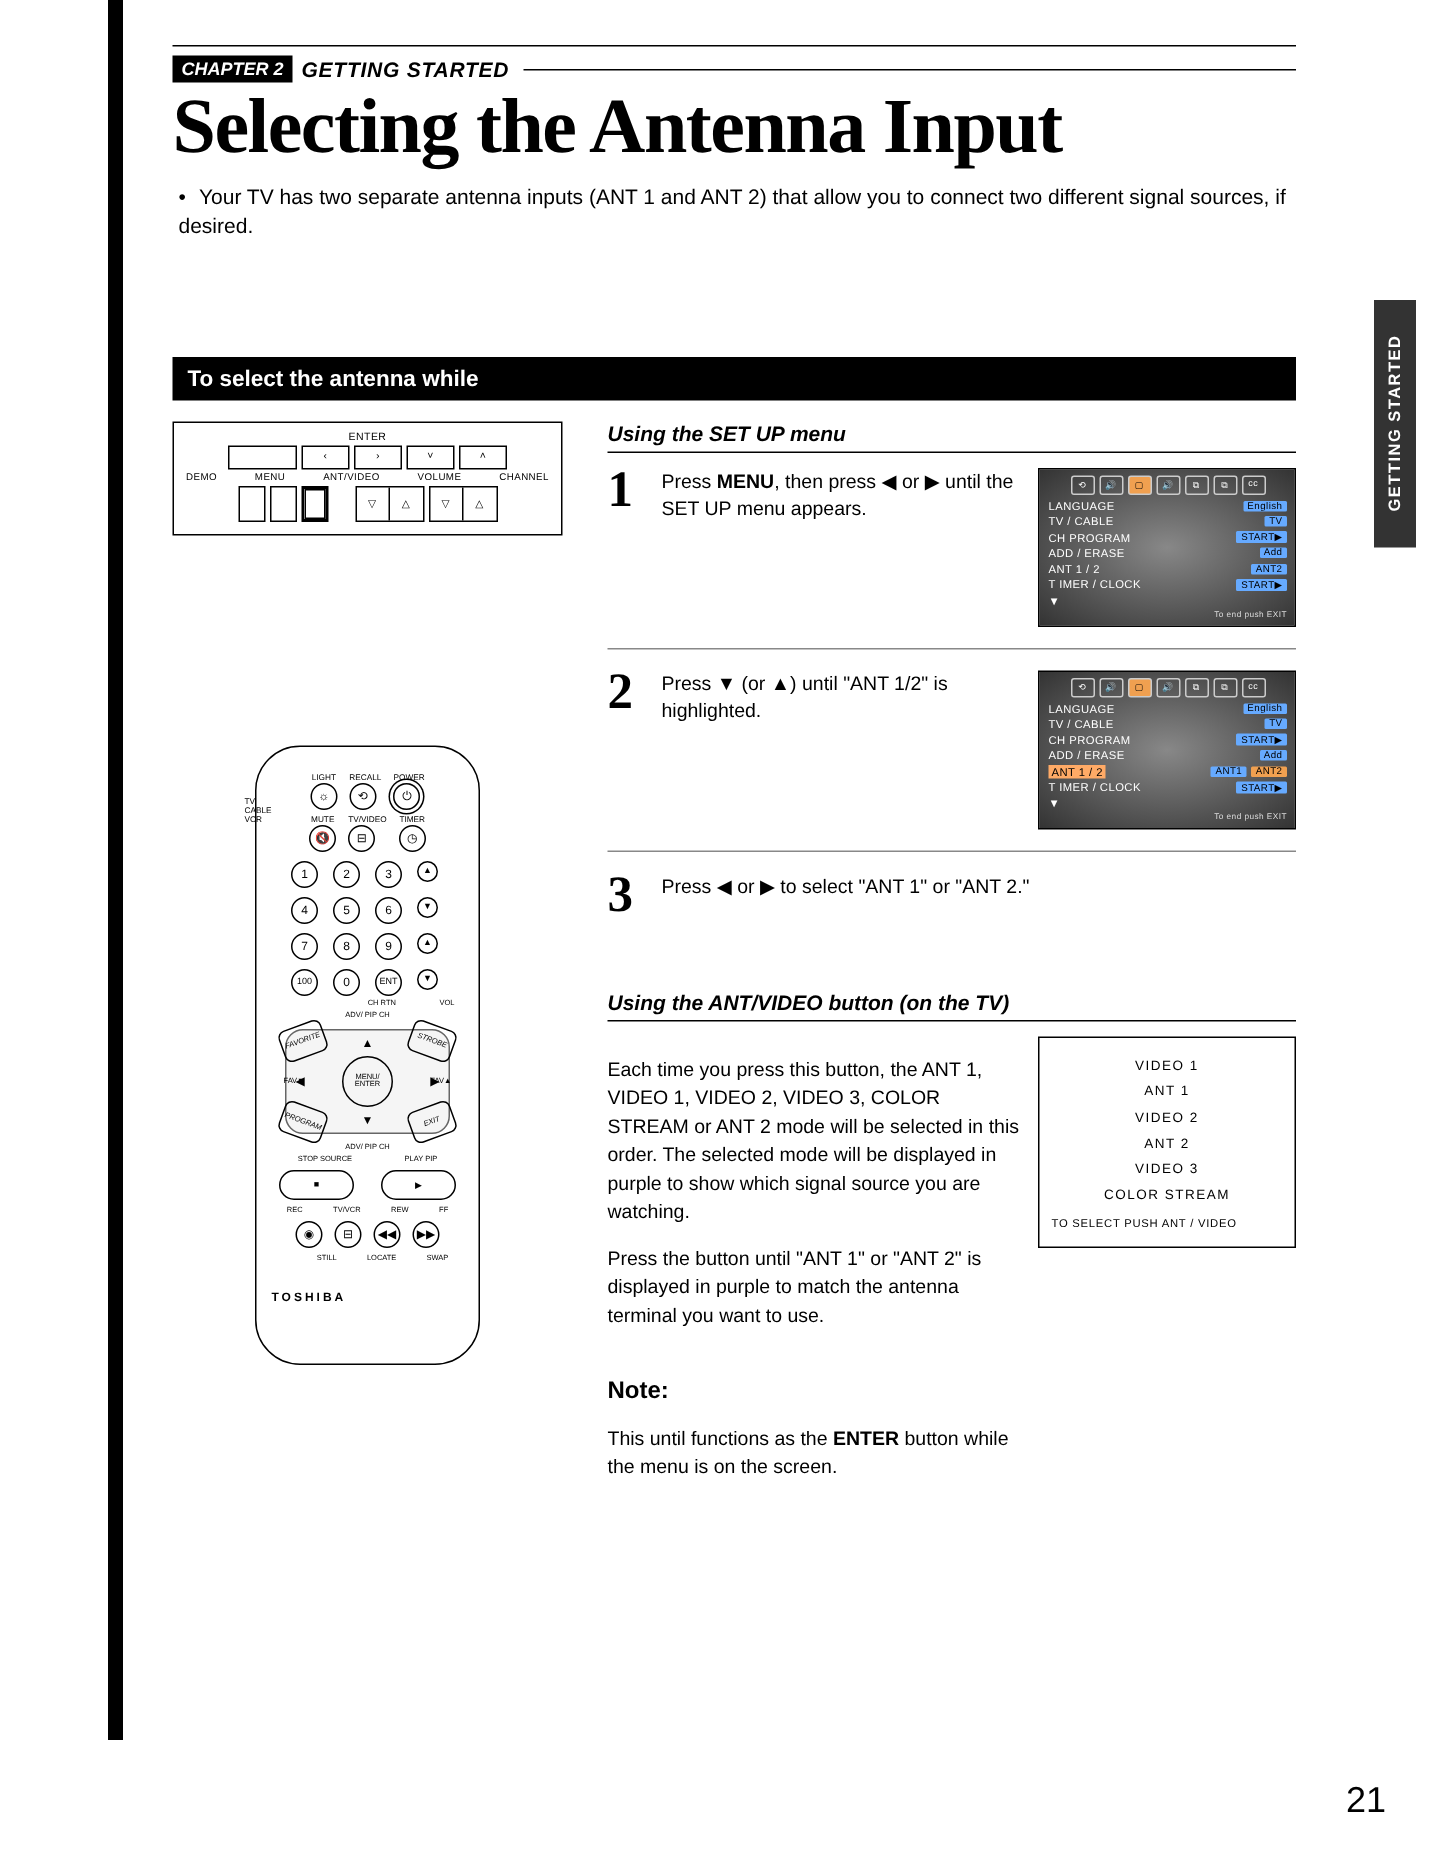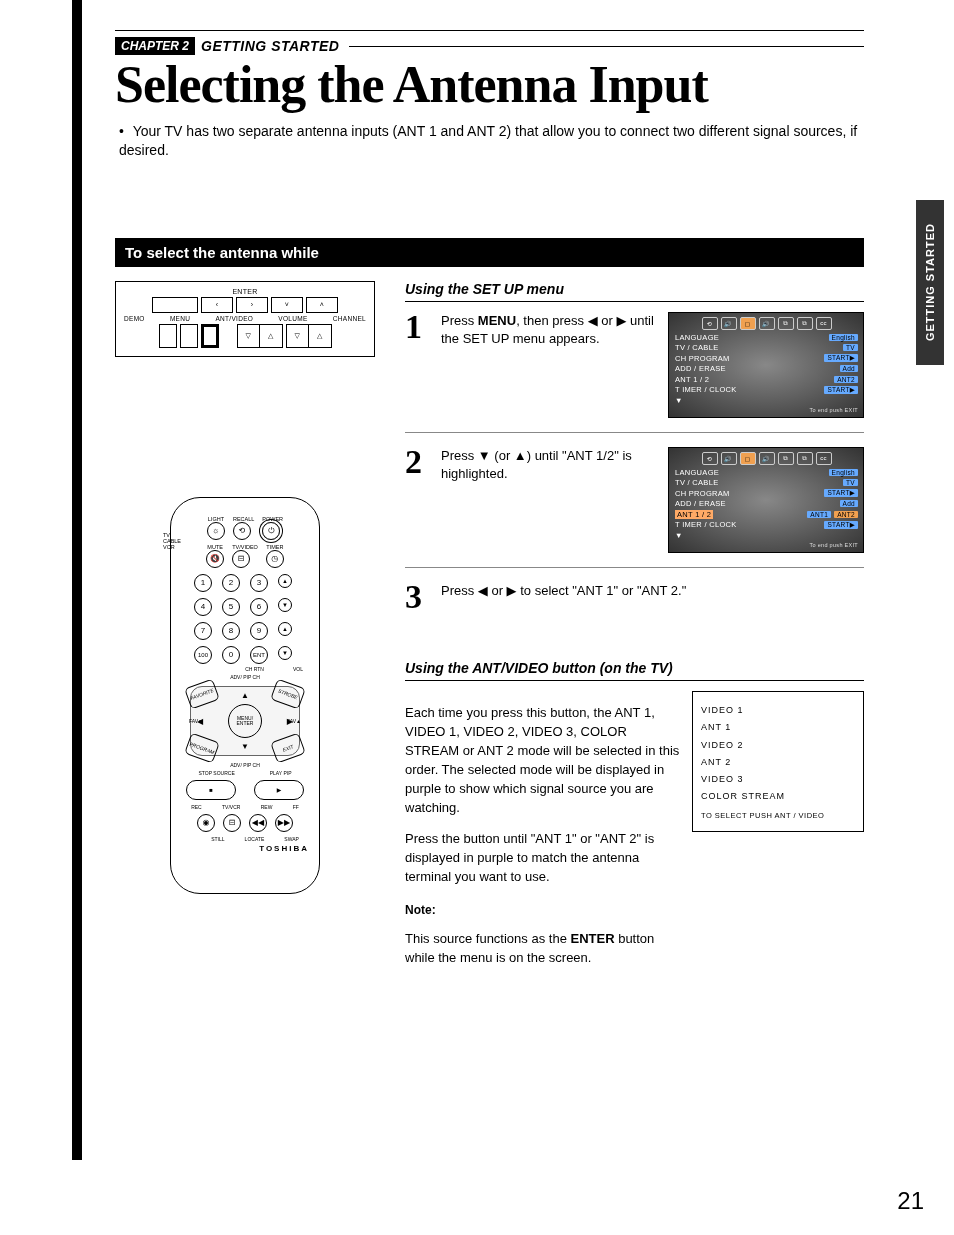--- a/index.html
+++ b/index.html
@@ -156,21 +156,21 @@
   .remote .rocker .arrow{position:absolute; font-size:8px;}
   .remote .rocker .a-up{left:50%; top:4px; transform:translateX(-50%);}
   .remote .rocker .a-dn{left:50%; bottom:4px; transform:translateX(-50%);}
   .remote .rocker .a-l{left:6px; top:50%; transform:translateY(-50%);}
   .remote .rocker .a-r{right:6px; top:50%; transform:translateY(-50%);}
   .remote .rocker .corner{position:absolute;width:30px;height:22px;border:1px solid #000;border-radius:5px;font-size:5px;display:flex;align-items:center;justify-content:center; font-style:italic;}
   .remote .rocker .c-tl{left:-4px; top:-4px; transform:rotate(-20deg);}
   .remote .rocker .c-tr{right:-4px; top:-4px; transform:rotate(20deg);}
   .remote .rocker .c-bl{left:-4px; bottom:-4px; transform:rotate(20deg);}
   .remote .rocker .c-br{right:-4px; bottom:-4px; transform:rotate(-20deg);}
-  .remote .brand{ text-align:right; font-weight:bold; letter-spacing:2px; font-size:8px; margin-top:2px;}
+  .remote .brand{ text-align:left; font-weight:bold; letter-spacing:2px; font-size:8px; margin-top:18px;}
   .remote .pip-lbl { text-align:center; font-size:5px; margin:2px 0;}
   .remote .bottom-lbls{display:flex; justify-content:space-around; font-size:5px; margin-top:1px;}
 
   
   .sub-heading {
     font-style: italic;
     font-weight: bold;
     font-size: 14px;
     border-bottom: 1px solid #000;
     padding-bottom: 4px;
@@ -200,21 +200,21 @@
   }
   .step-text {
     font-size: 13px;
     line-height: 1.4;
     flex:1;
   }
   .step-text b { font-weight:bold; }
 
   
   .osd {
-    width: 196px;
+    width: 172px;
     flex:none;
     border: 1px solid #000;
     background: radial-gradient(ellipse at center, #888 0%, #555 60%, #333 100%);
     color: #fff;
     font-size: 7.5px;
     padding: 4px 5px 4px 6px;
     position: relative;
     letter-spacing: 0.3px;
   }
   .osd .icon-row{ display:flex; gap:3px; margin-bottom:3px; justify-content:center;}
@@ -230,25 +230,25 @@
   
   .vid-panel {
     border: 1px solid #000;
     width: 172px;
     flex:none;
     padding: 10px 8px 8px 8px;
     font-size: 9px;
     letter-spacing: 1px;
     line-height: 1.9;
   }
-  .vid-panel .row{ display:flex; justify-content:flex-start;}
+  .vid-panel .row{ display:flex; justify-content:center;}
   .vid-panel .foot{ font-size:7.5px; letter-spacing:0.5px; margin-top:4px; text-align:left;}
 
   .para { font-size:13px; line-height:1.45; }
-  .note-head{ font-weight:bold; font-size:12px; margin-top:16px;}
+  .note-head{ font-weight:bold; font-size:16px; margin-top:32px;}
   .note-body{ font-size:13px; line-height:1.45;}
 
   .right-flex{ display:flex; gap:12px; align-items:flex-start;}
 
   .page-number{
     position:absolute;
     right: 30px;
     bottom: 20px;
     font-size: 24px;
     font-family: Arial, sans-serif;
@@ -527,21 +527,21 @@
         </div>
 
         <div class="sub-heading" style="margin-top:20px;">Using the ANT/VIDEO button (on the TV)</div>
 
         <div class="right-flex">
           <div style="flex:1;">
             <p class="para">Each time you press this button, the ANT 1, VIDEO 1, VIDEO 2, VIDEO 3, COLOR STREAM or ANT 2 mode will be selected in this order. The selected mode will be displayed in purple to show which signal source you are watching.</p>
             <p class="para">Press the button until "ANT 1" or "ANT 2" is displayed in purple to match the antenna terminal you want to use.</p>
             <div class="note-head">Note:</div>
             <p class="note-body">
-              <span>This source functions as the </span><b>ENTER</b><span> button while the menu is on the screen.</span>
+              <span>This until functions as the </span><b>ENTER</b><span> button while the menu is on the screen.</span>
             </p>
           </div>
           <div class="vid-panel">
             <div class="row">
                 <span>VIDEO 1</span>
                 <span></span>
               </div>
             <div class="row">
                 <span></span>
                 <span>ANT 1</span>

